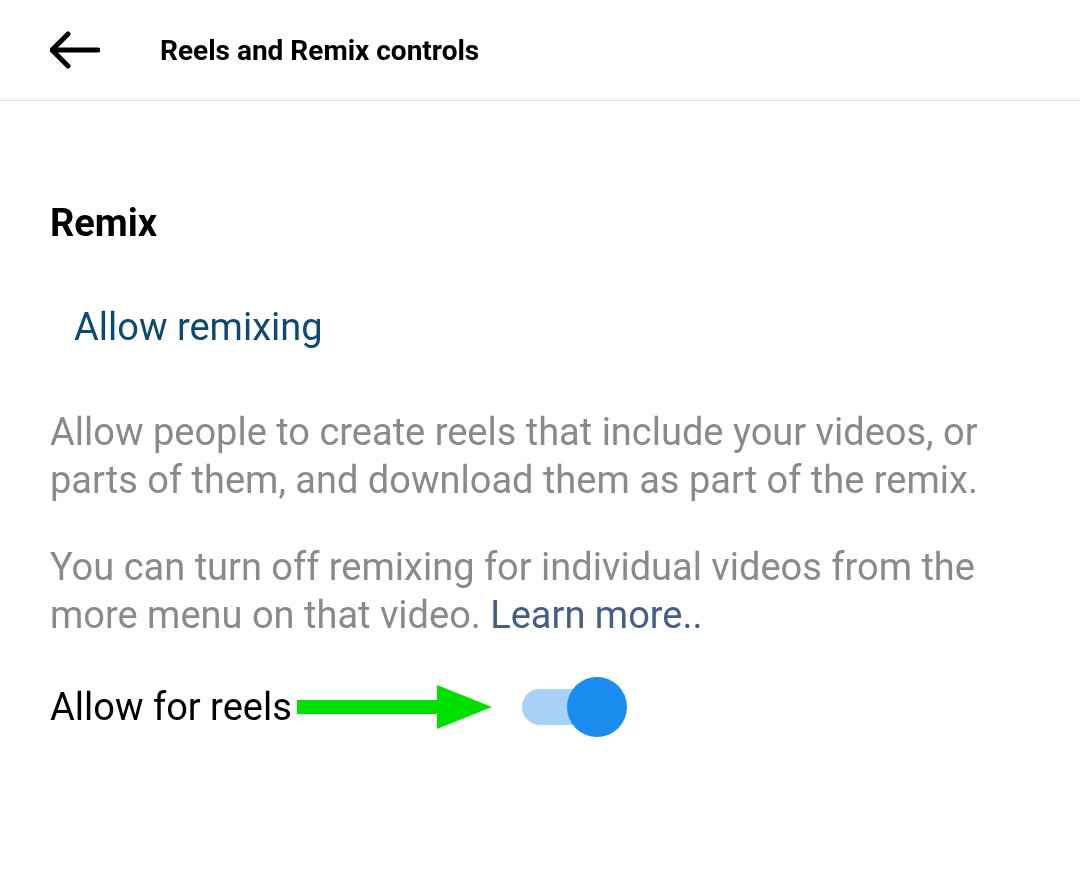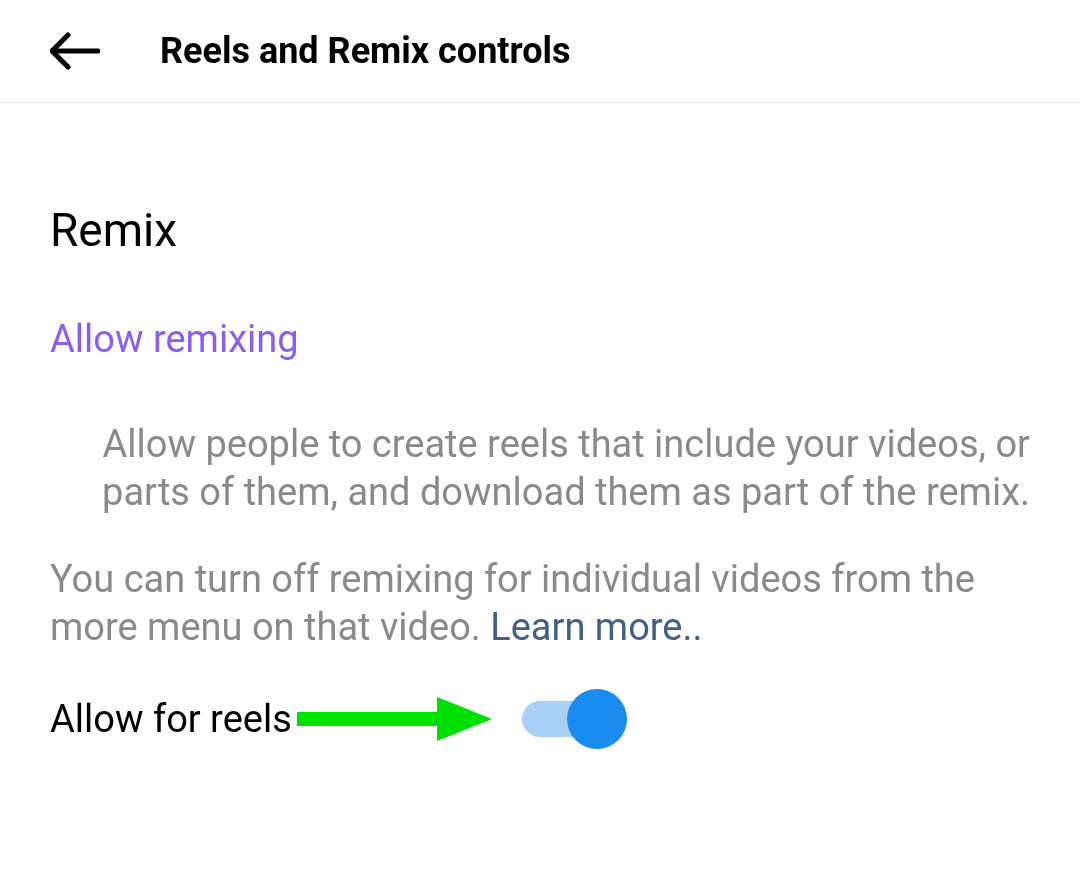--- a/index.html
+++ b/index.html
@@ -20,46 +20,46 @@
       padding: 30px 50px;
       border-bottom: 1px solid #e0e0e0;
       gap: 60px;
     }
     .back-icon {
       width: 50px;
       height: 40px;
       flex-shrink: 0;
     }
     .header-title {
-      font-size: 36px;
+      font-size: 28px;
       font-weight: 700;
       color: #000000;
     }
     .content {
       padding: 100px 50px 40px 50px;
     }
     .section-title {
-      font-size: 46px;
-      font-weight: 400;
+      font-size: 38px;
+      font-weight: 700;
       color: #000000;
       margin-bottom: 60px;
     }
     .subtitle {
       font-size: 38px;
       font-weight: 400;
-      color: #8b5cf6;
+      color: #0c4a6e;
       margin-bottom: 60px;
+      margin-left: 24px;
     }
     .description {
       font-size: 38px;
       font-weight: 400;
       color: #8a8a8a;
       line-height: 1.25;
       margin-bottom: 40px;
-      text-align: right;
     }
     .description-2 {
       font-size: 38px;
       font-weight: 400;
       color: #8a8a8a;
       line-height: 1.25;
       margin-bottom: 38px;
     }
     .learn-more {
       color: #445e85;

